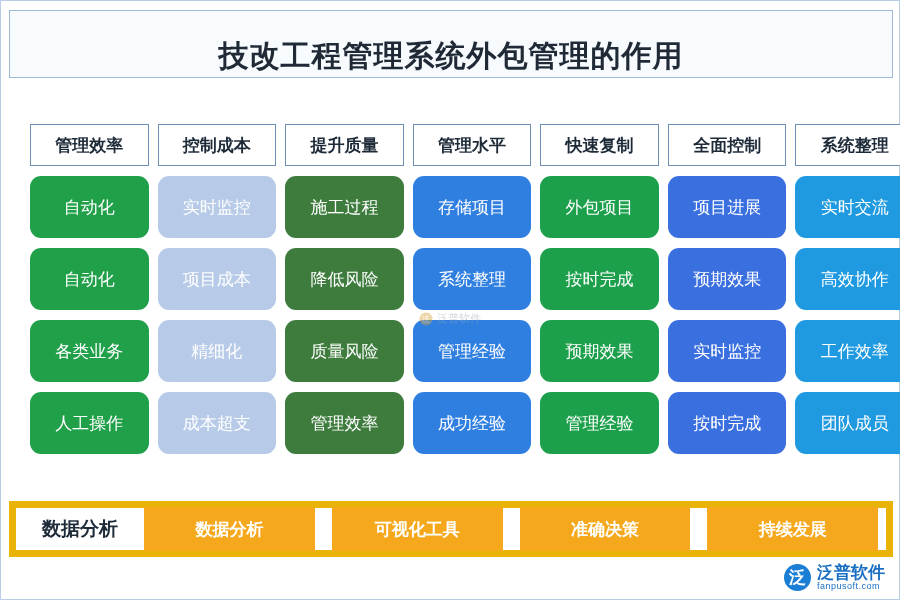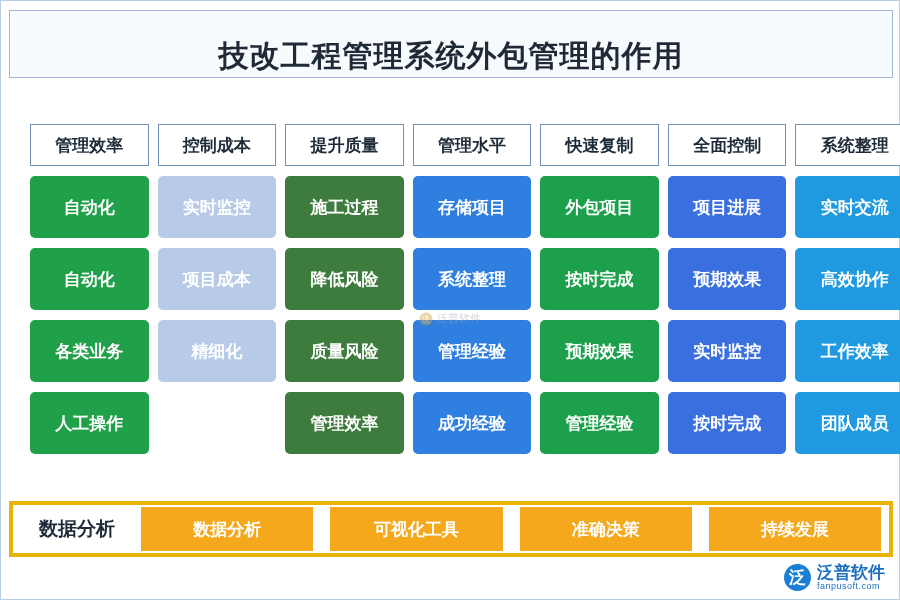--- a/index.html
+++ b/index.html
@@ -68,35 +68,35 @@
     font-weight: bold;
     display: flex;
     align-items: center;
     justify-content: center;
   }
   .cell {
     height: 62px;
     box-sizing: border-box;
     color: #ffffff;
     font-size: 17px;
-    font-weight: bold;
-    display: flex;
-    align-items: center;
-    justify-content: center;
-    border-radius: 5px;
+    font-weight: normal;
+    display: flex;
+    align-items: center;
+    justify-content: center;
+    border-radius: 11px;
   }
   
   .footer {
     position: absolute;
     left: 8px;
     top: 500px;
     width: 884px;
     height: 56px;
     box-sizing: border-box;
-    border: 4px solid #eab308;
+    border: 7px solid #eab308;
     background: #ffffff;
     display: flex;
     align-items: center;
     padding: 0;
   }
   .footer-label {
     width: 128px;
     height: 100%;
     display: flex;
     align-items: center;
@@ -193,20 +193,21 @@
       <div class="cell" style="background:#21a04a">自动化</div>
       <div class="cell" style="background:#21a04a">各类业务</div>
       <div class="cell" style="background:#21a04a">人工操作</div>
     </div>
 
     <div class="col">
       <div class="col-head">控制成本</div>
       <div class="cell" style="background:#b7cbe8">实时监控</div>
       <div class="cell" style="background:#b7cbe8">项目成本</div>
       <div class="cell" style="background:#b7cbe8">精细化</div>
+      <div class="cell" style="background:#b7cbe8">成本超支</div>
     </div>
 
     <div class="col">
       <div class="col-head">提升质量</div>
       <div class="cell" style="background:#3e7c3e">施工过程</div>
       <div class="cell" style="background:#3e7c3e">降低风险</div>
       <div class="cell" style="background:#3e7c3e">质量风险</div>
       <div class="cell" style="background:#3e7c3e">管理效率</div>
     </div>
 

